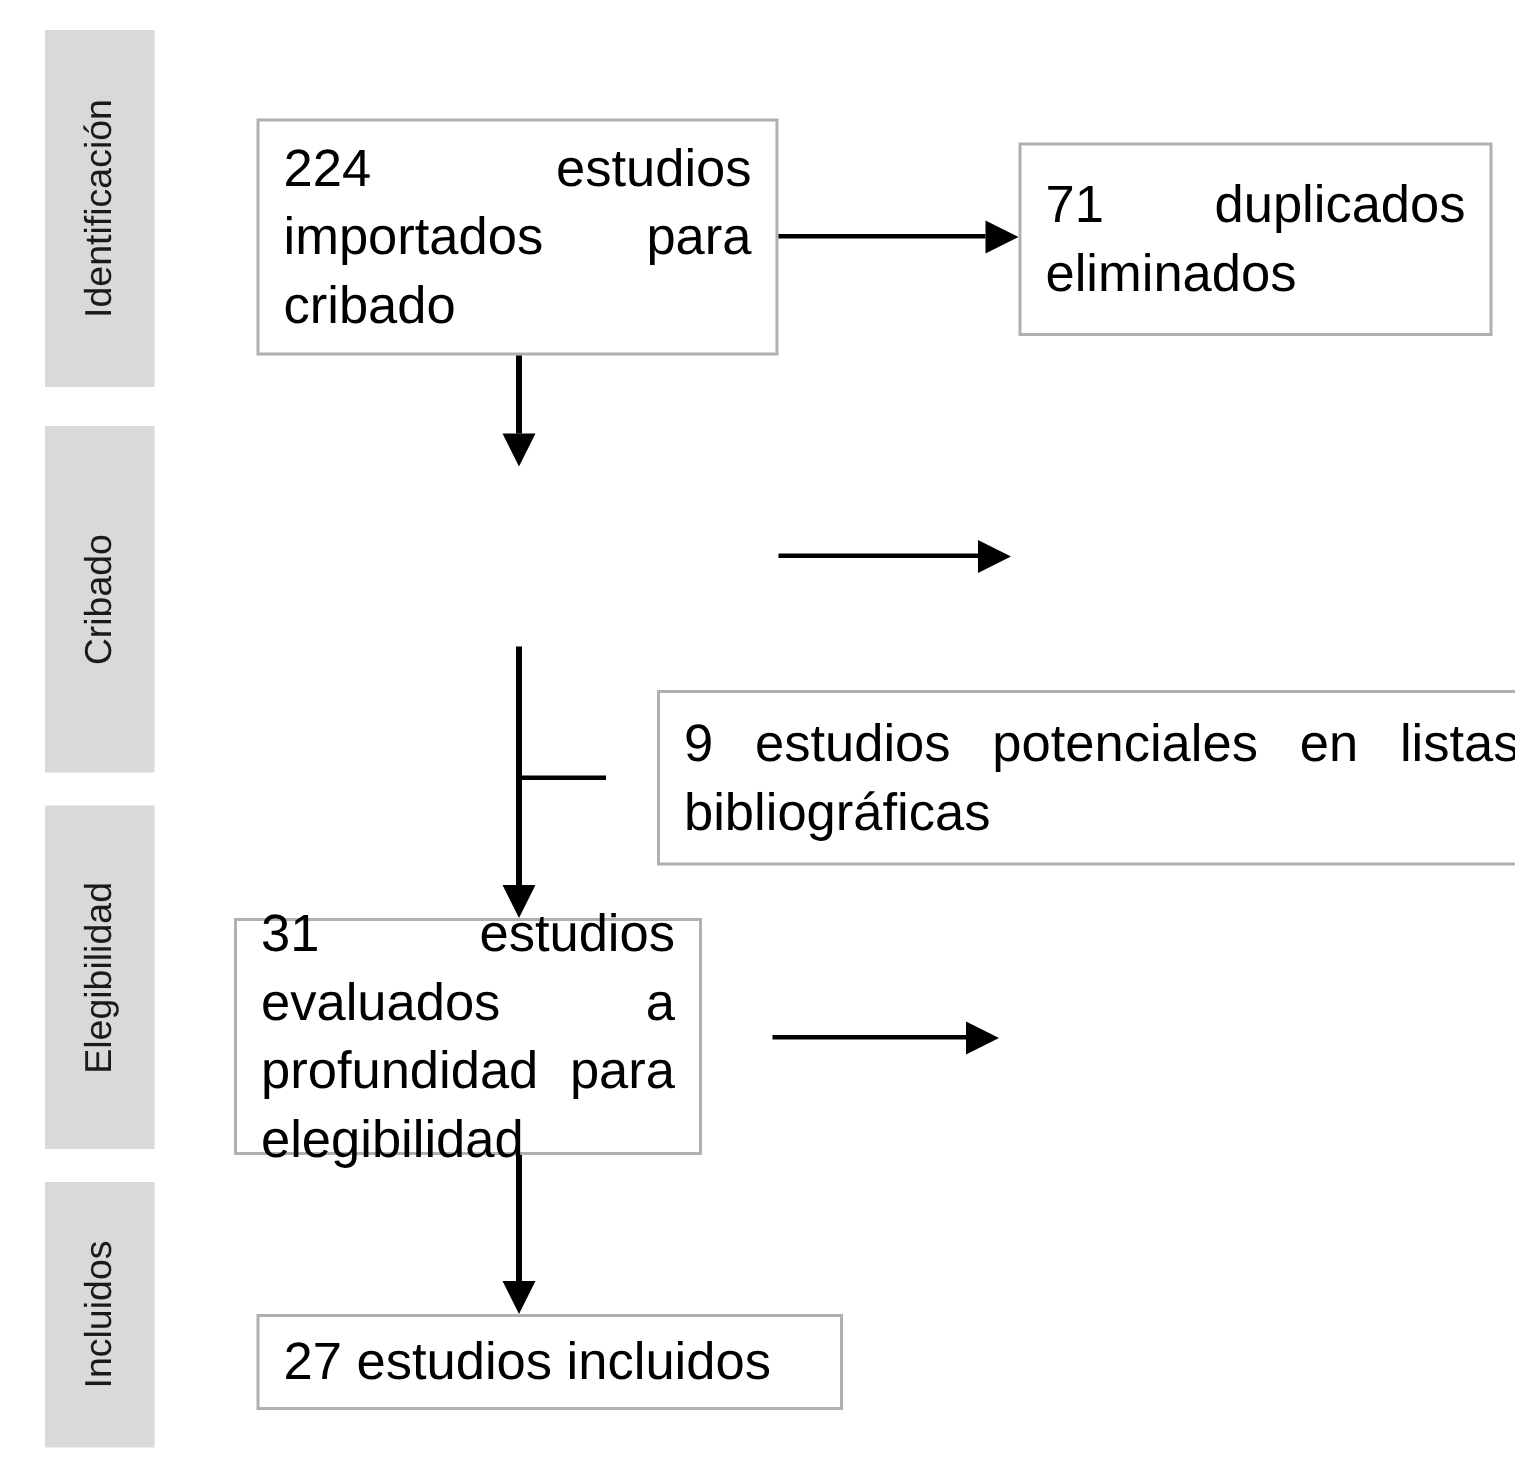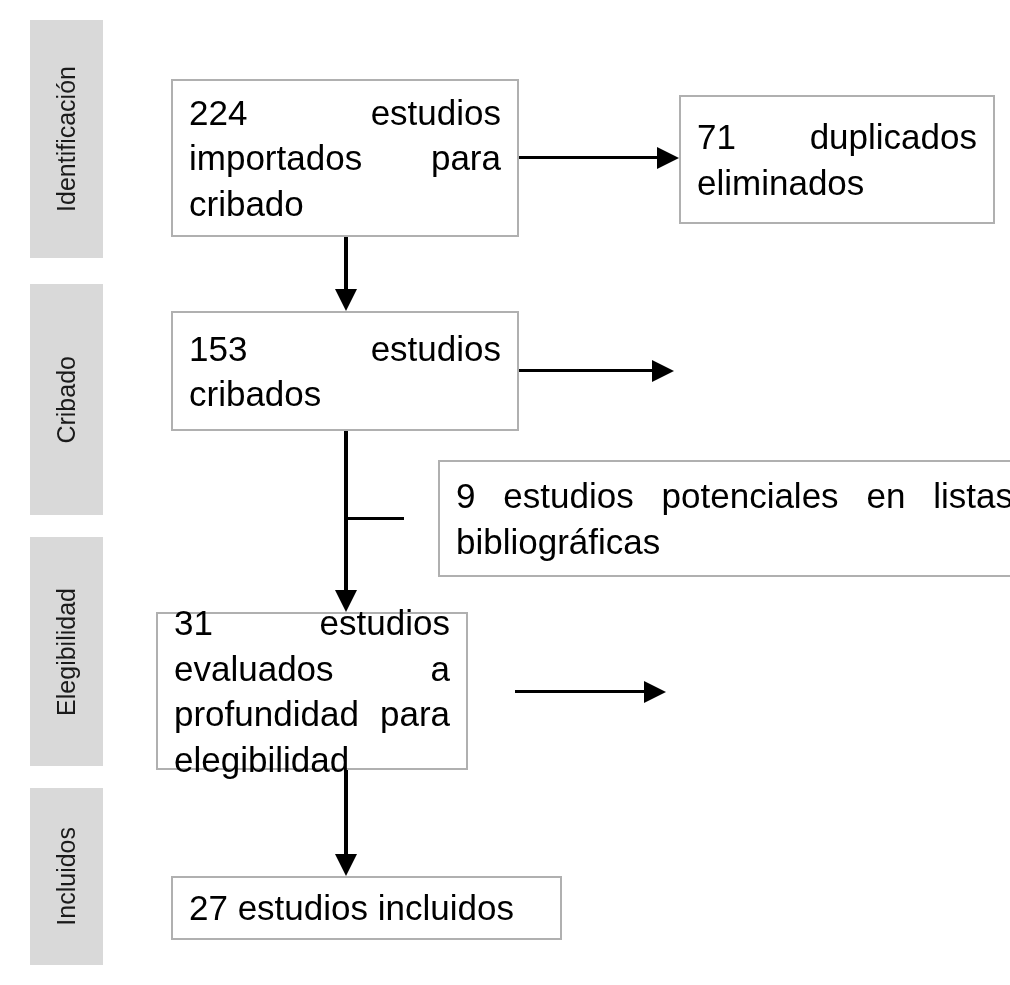--- a/index.html
+++ b/index.html
@@ -109,23 +109,20 @@
   </div>
 
   <div class="node" style="left:171px; top:79px; width:348px; height:158px;">
     <div class="node-text">224 estudios importados para cribado</div>
   </div>
 
   <div class="node" style="left:679px; top:95px; width:316px; height:129px;">
     <div class="node-text">71 duplicados eliminados</div>
   </div>
 
-  <div class="node" style="left:171px; top:311px; width:348px; height:120px;">
-    <div class="node-text">153 estudios cribados</div>
-  </div>
 
 
   <div class="node" style="left:402px; top:460px; width:593px; height:117px;margin-left:36px;">
     <div class="node-text">9 estudios potenciales en listas bibliográficas</div>
   </div>
 
   <div class="node" style="left:156px; top:612px; width:312px; height:158px;justify-content:center;">
     <div class="node-text">31 estudios evalua­dos a profundidad para elegibilidad</div>
   </div>
 

